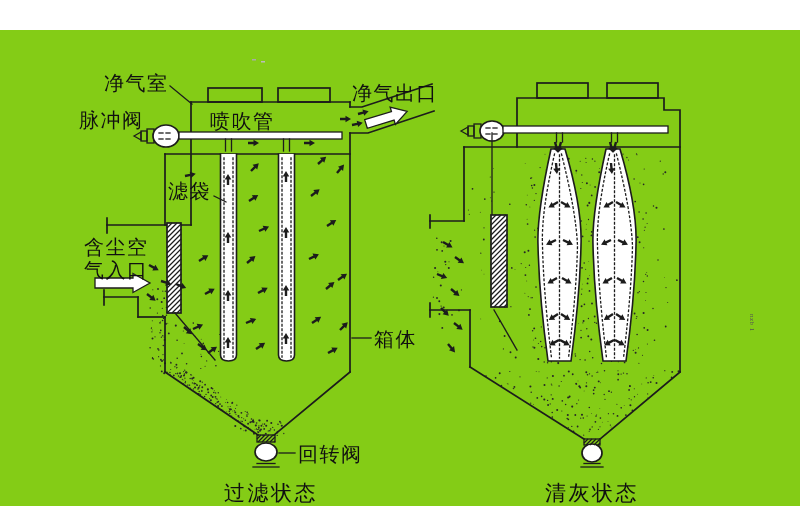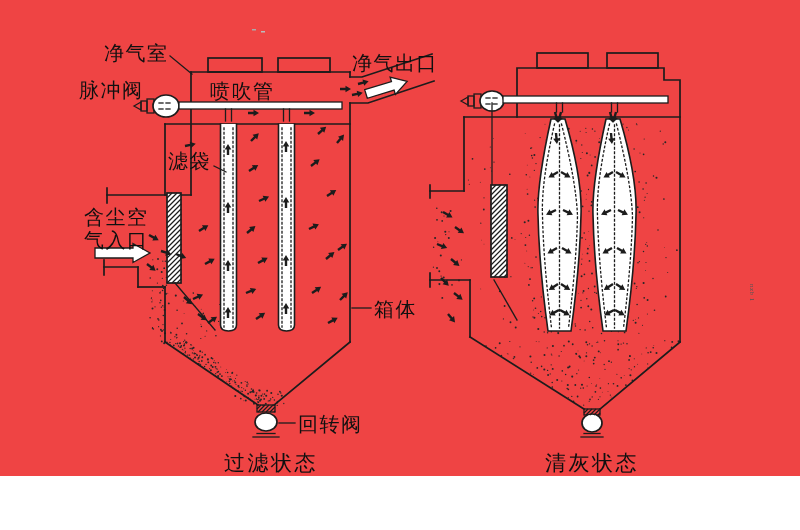--- a/index.html
+++ b/index.html
@@ -1,16 +1,16 @@
 <!DOCTYPE html>
 <html><head>
 <meta charset="utf-8">
 <style>
   html,body{margin:0;padding:0;}
-  .stage{position:relative;width:800px;height:476px;background:#ef4444;overflow:hidden;}
+  .stage{position:relative;width:800px;height:476px;background:#84cc16;overflow:hidden;margin-top:30px;}
   svg{position:absolute;left:0;top:0;}
   .ink line,.ink path,.ink rect,.ink ellipse,.ink polygon{stroke:#1c1c1c;fill:none;stroke-width:1.7;stroke-linecap:square;}
   .thin{stroke-width:1.3 !important;}
   .wfill{fill:#ffffff !important;}
   text{font-family:"Liberation Serif","DejaVu Serif",serif;fill:#101010;}
   .lbl{font-size:20px;letter-spacing:1.5px;}
   .cap{font-size:21px;letter-spacing:2.5px;}
   .tiny{font-size:7px;fill:#555;letter-spacing:.5px;}
 </style>
 </head>

